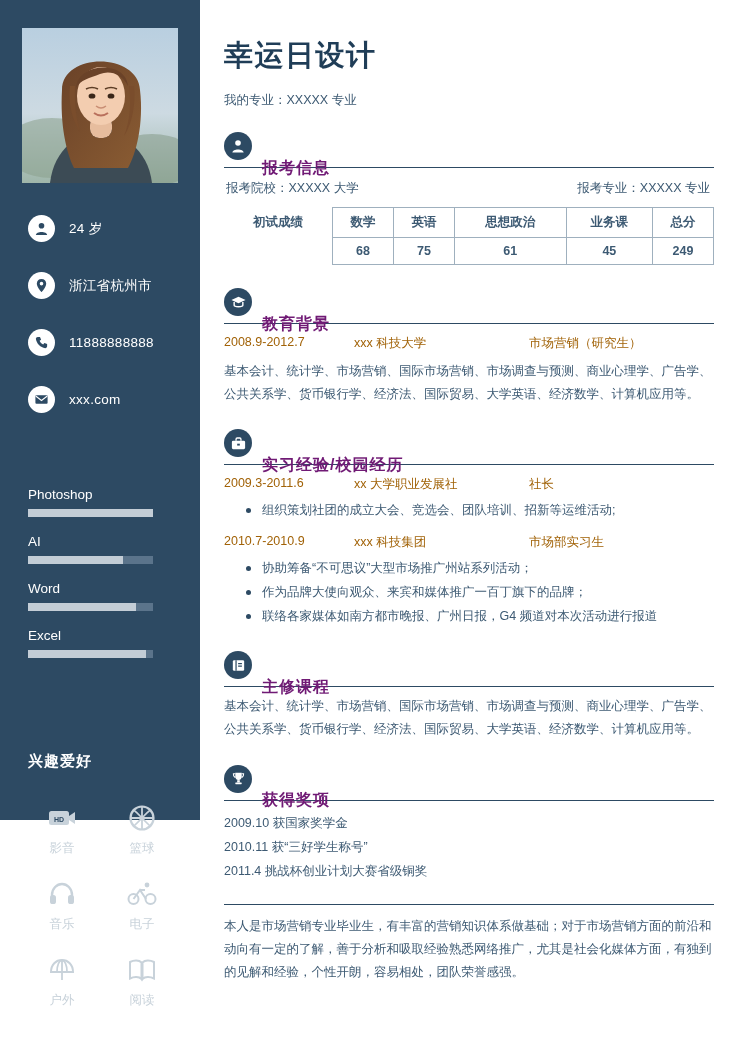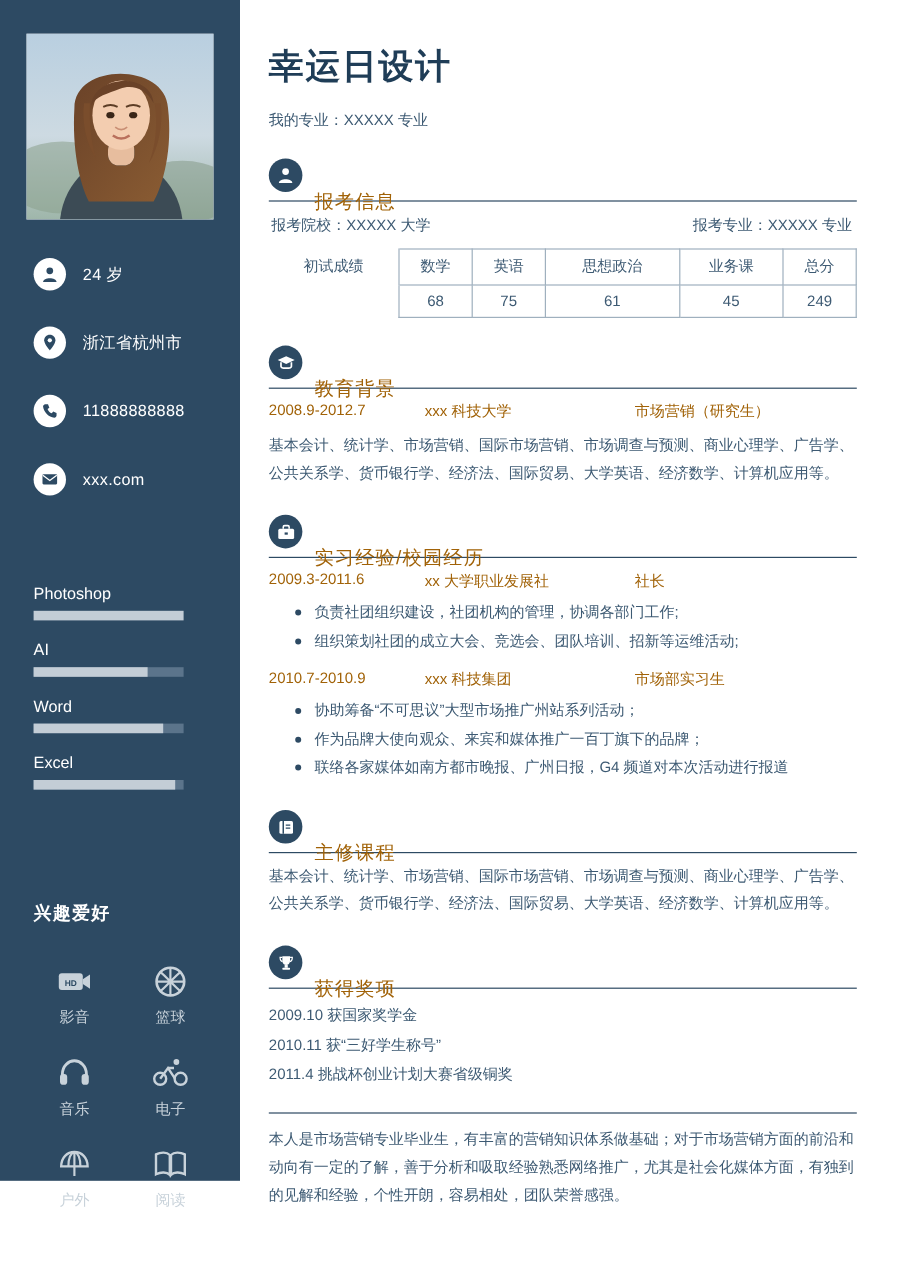--- a/index.html
+++ b/index.html
@@ -17,21 +17,21 @@
     position: relative;
     width: 750px;
     height: 1061px;
     background: #ffffff;
     display: flex;
   }
 
   
   .sidebar {
     width: 200px;
-    height: 984px;
+    height: 820px;
     background: #2d4a63;
     position: relative;
     flex: 0 0 200px;
     box-sizing: border-box;
   }
   .photo-frame {
     position: absolute;
     left: 22px;
     top: 28px;
     width: 156px;
@@ -167,23 +167,23 @@
     height: 28px;
     border-radius: 50%;
     background: #2d4a63;
     display: flex;
     align-items: center;
     justify-content: center;
     flex: 0 0 28px;
     margin-right: 10px;
   }
   .sec-title {
-    color: #a16207;
+    color: #701a75;
     font-size: 16px;
-    font-weight: normal;
+    font-weight: bold;
     letter-spacing: 1px;
     margin-top: 44px;
   }
   .sec-rule {
     border-bottom: 1px solid #2d4a63;
     margin-top: 4px;
   }
 
   .row-two {
     display: flex;
@@ -199,20 +199,21 @@
     width: 100%;
     margin-top: 10px;
     font-size: 12.5px;
     color: #3d5a73;
   }
   table.scores td {
     border: 1px solid #9fb0be;
     text-align: center;
     padding: 6px 2px;
     height: 14px;
+    font-weight: bold;
   }
   table.scores td.lbl {
     border-left: none;
     border-top: none;
     border-bottom: none;
     width: 104px;
   }
   table.scores tr.vals td.lbl { border: none; }
 
   .entry {
@@ -517,21 +518,20 @@
       </div>
       <div class="sec-rule"></div>
 
       <div class="entry">
         <div class="entry-head">
           <span class="eh-date">2009.3-2011.6</span>
           <span class="eh-org">xx 大学职业发展社</span>
           <span class="eh-role">社长</span>
         </div>
         <ul class="bullets">
-          <li>负责社团组织建设，社团机构的管理，协调各部门工作;</li>
           <li>组织策划社团的成立大会、竞选会、团队培训、招新等运维活动;</li>
         </ul>
       </div>
 
       <div class="entry">
         <div class="entry-head">
           <span class="eh-date">2010.7-2010.9</span>
           <span class="eh-org">xxx 科技集团</span>
           <span class="eh-role">市场部实习生</span>
         </div>

